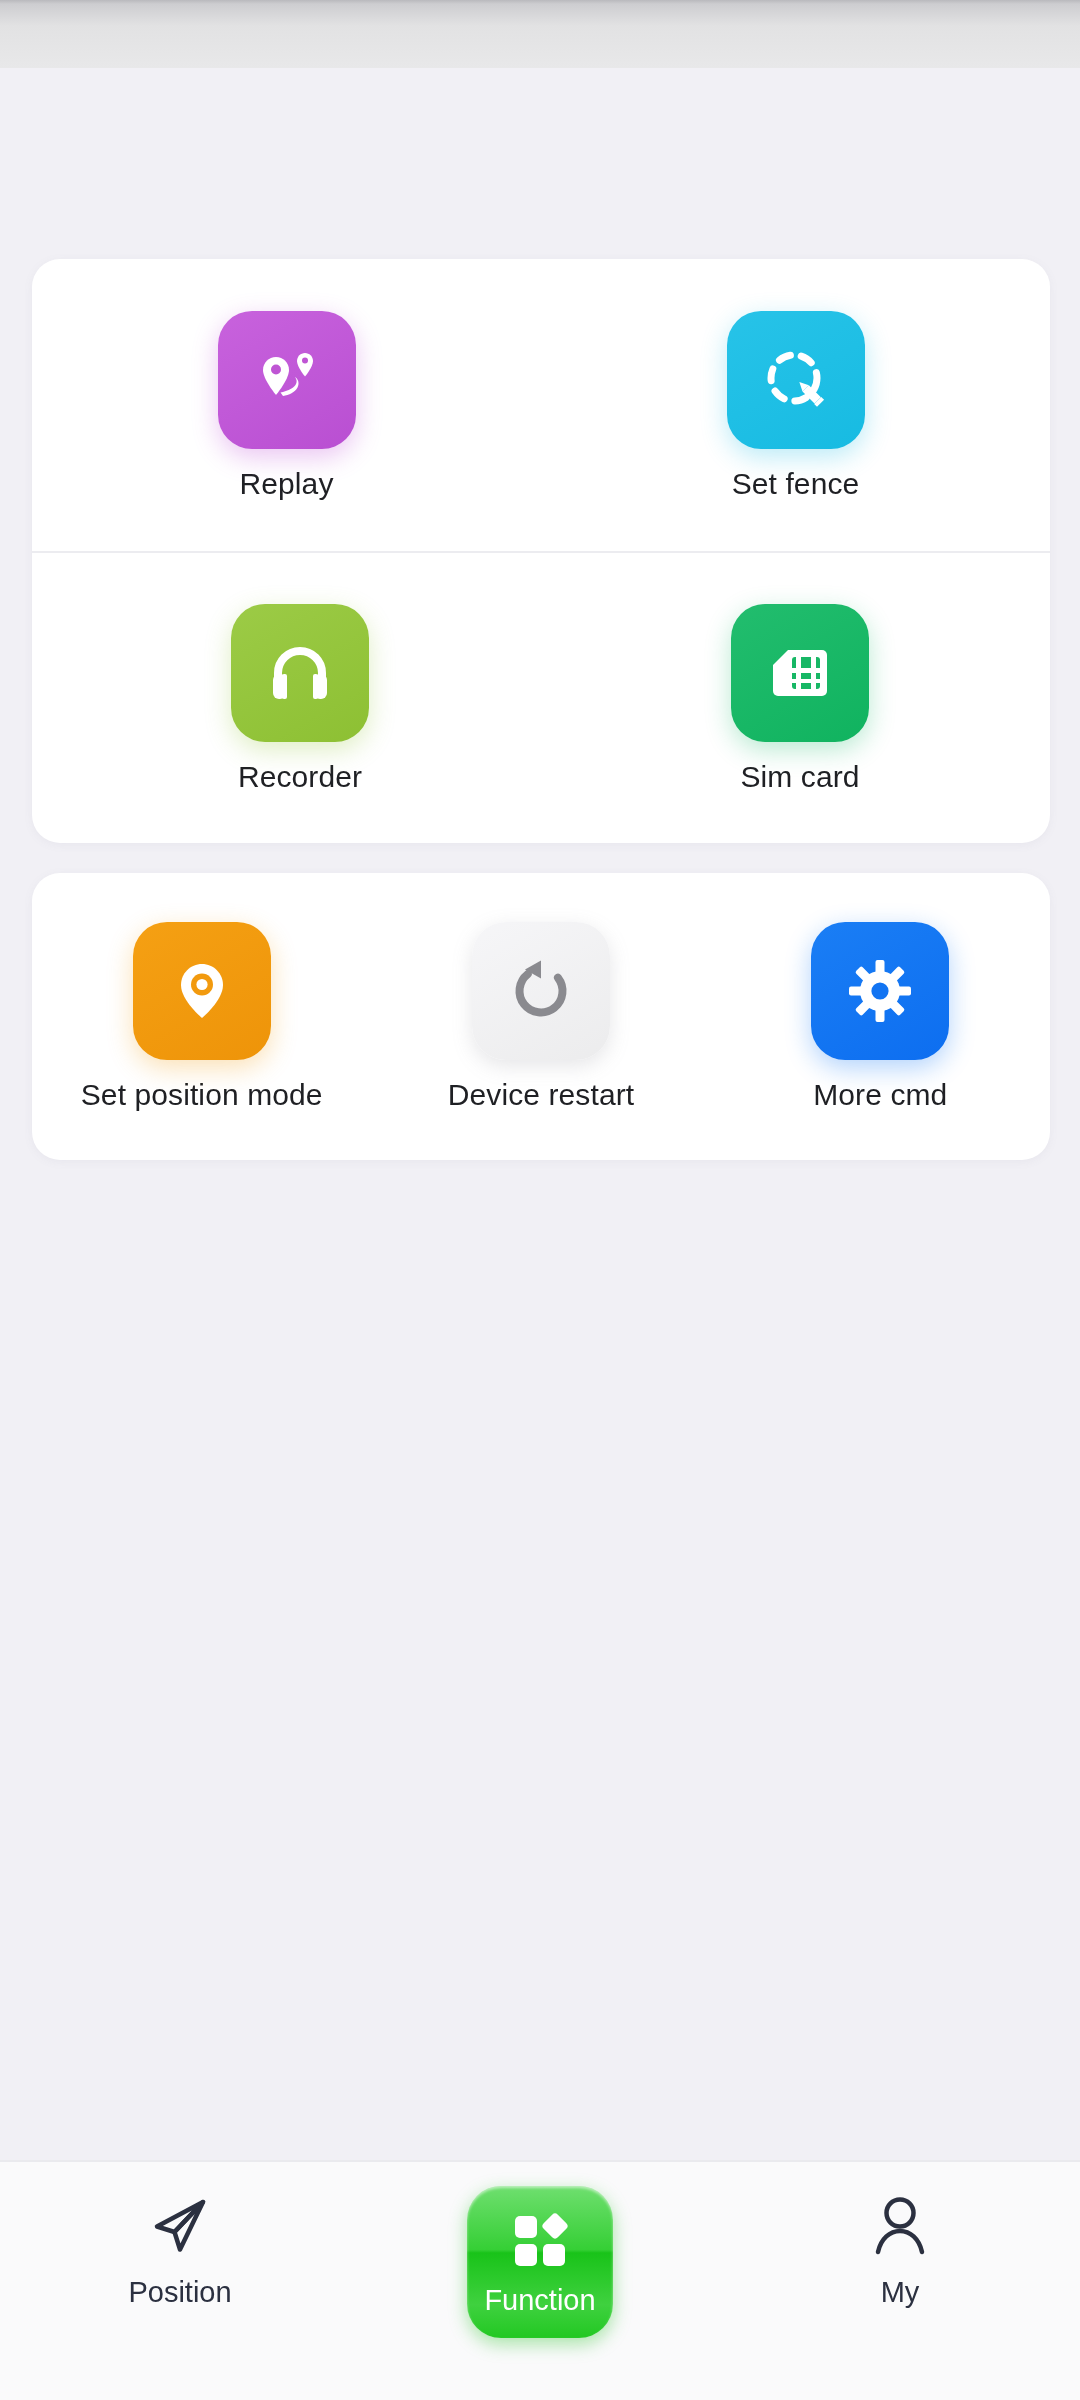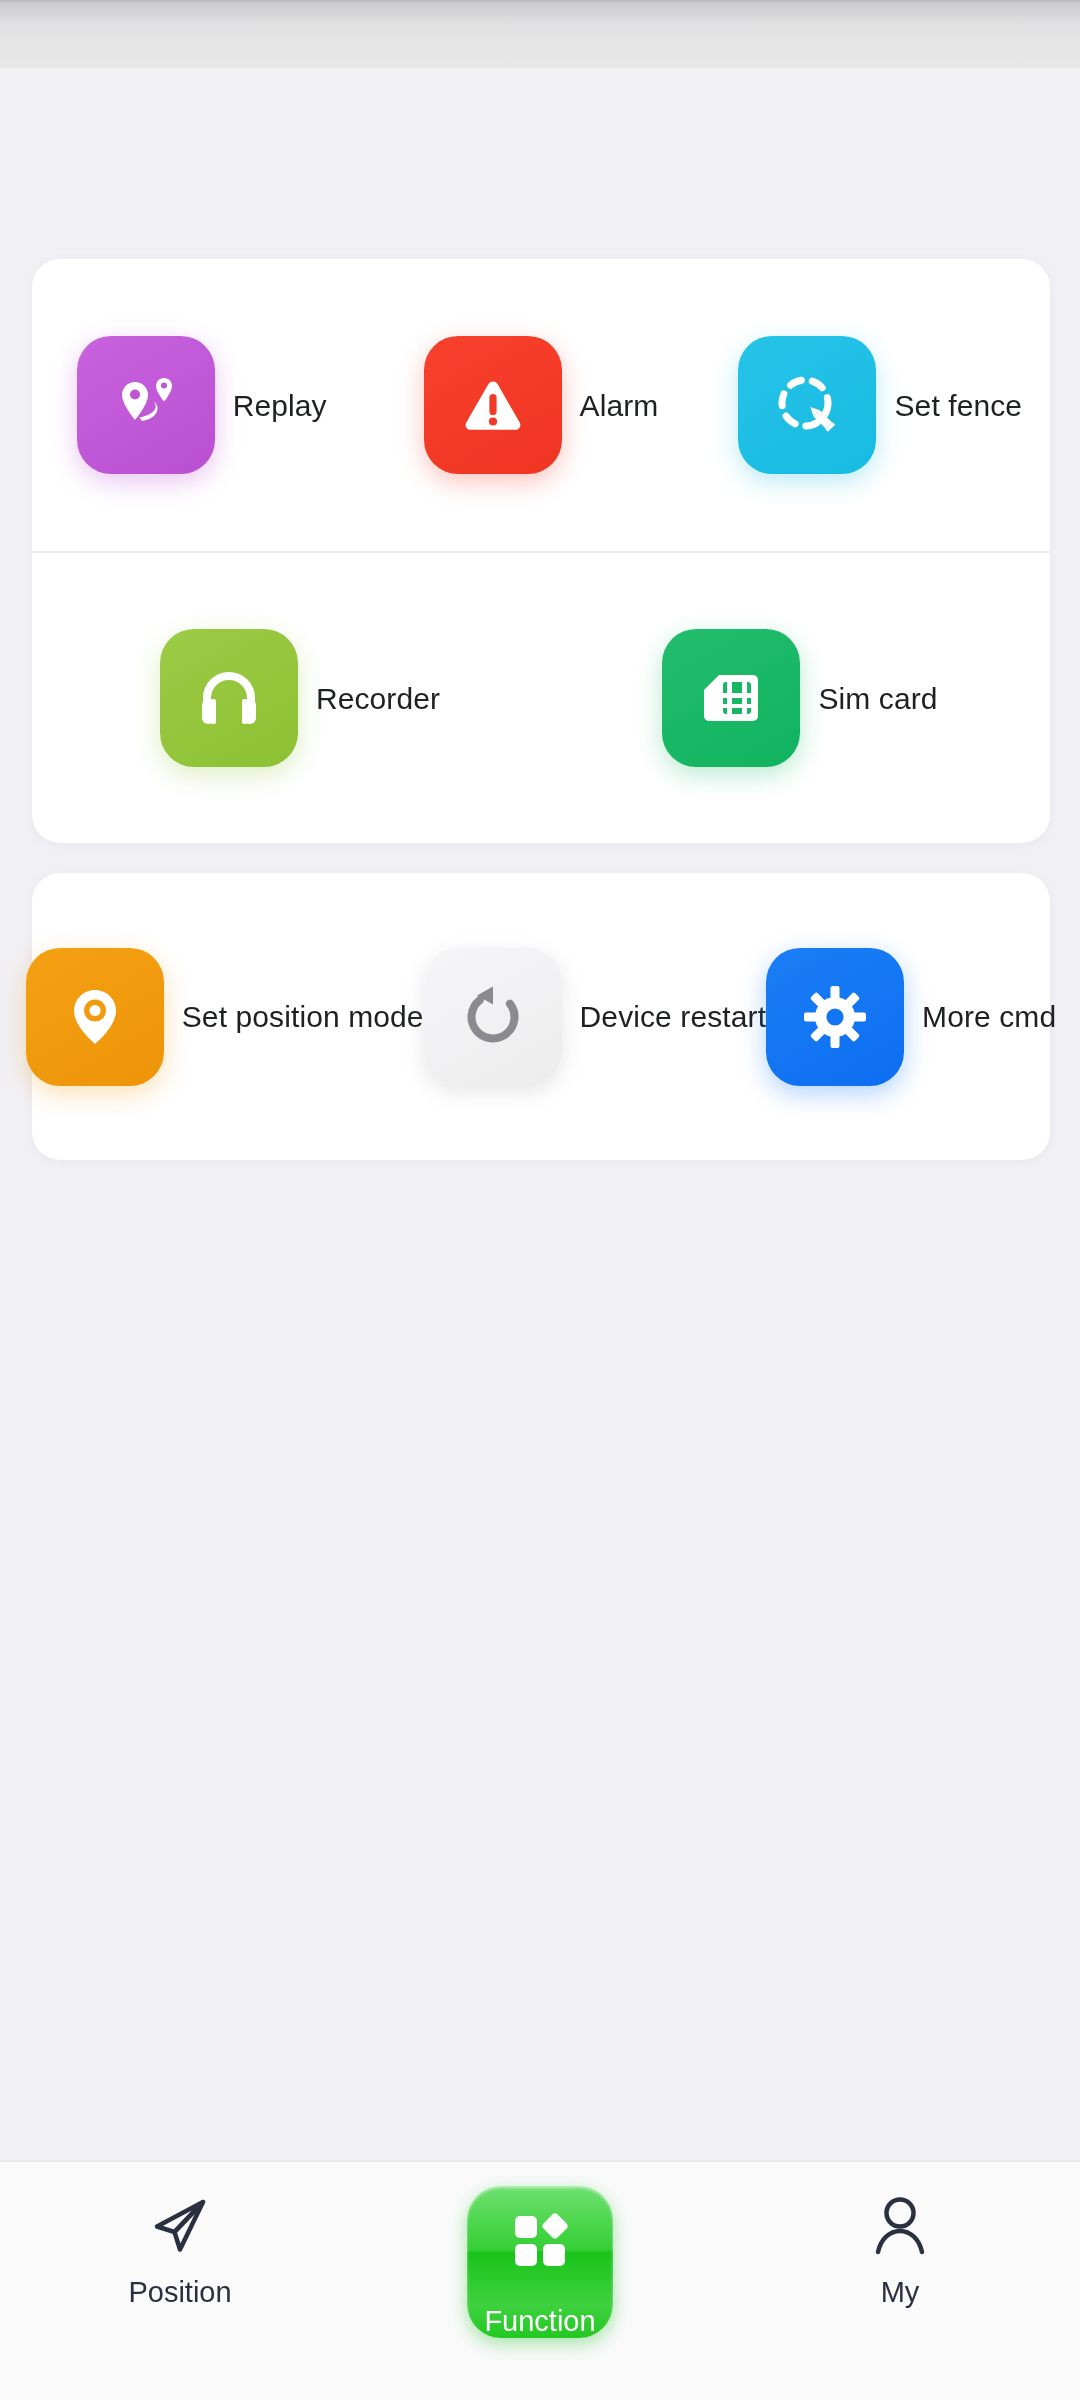--- a/index.html
+++ b/index.html
@@ -25,21 +25,21 @@
   }
   #card-main { top:259px; height:584px; }
   #card-second { top:873px; height:287px; }
 
   .row { display:flex; width:100%; }
   #row1 { height:292px; }
   #row2 { height:292px; border-top:2px solid #ececf0;padding-left:18px; }
   #row3 { height:287px;justify-content:center; }
 
   .cell {
-    flex:1 1 0; display:flex; flex-direction:row;
+    flex:1 1 0; display:flex; flex-direction:column;
     align-items:center; justify-content:center;
     gap:18px; cursor:pointer; user-select:none;
   }
 
   .tile {
     width:138px; height:138px; border-radius:34px;
     display:flex; align-items:center; justify-content:center;
     position:relative;
   }
   .tile svg { display:block; }
@@ -79,21 +79,21 @@
     align-items:center; justify-content:flex-start;
     padding-top:28px; gap:14px; cursor:pointer; user-select:none;
   }
   .nav-label { font-size:29px; color:#2b3040; }
 
   .fab {
     width:146px; height:152px; border-radius:34px;
     background:linear-gradient(to bottom,#6fdf6f 0%,#35cf35 42%,#19c319 44%,#3fd13f 78%,#22c822 100%);
     box-shadow:0 6px 18px rgba(40,195,40,0.40), inset 0 2px 3px rgba(255,255,255,0.55);
     display:flex; flex-direction:column; align-items:center;
-    justify-content:space-between; padding-top:24px; gap:8px;
+    justify-content:flex-start; padding-top:24px; gap:8px;
     margin-top:-4px;
   }
   .fab-label { font-size:29px; color:#ffffff; }
   .nav-icon { height:72px; display:flex; align-items:center; justify-content:center; }
 </style>
 </head>
 <body>
 
 <div id="app">
 
@@ -109,30 +109,20 @@
             <path d="M26 14c-7.2 0-13 5.8-13 13 0 9.5 13 25 13 25s13-15.5 13-25c0-7.2-5.8-13-13-13z" fill="#ffffff"></path>
             <circle cx="26" cy="26.5" r="5" fill="#bf55d4"></circle>
             <path d="M55 10c-4.4 0-8 3.6-8 8 0 5.9 8 15.5 8 15.5S63 23.9 63 18c0-4.4-3.6-8-8-8z" fill="#ffffff"></path>
             <circle cx="55" cy="17.6" r="3" fill="#bf55d4"></circle>
             <path d="M33 53c6-1 12-3.5 14.5-8.5 2.3-4.6.5-8.5-2.5-10.5 3.5 4.5 1 9-3.5 11.5-3.5 2-8 3.5-11 4z" fill="#ffffff"></path>
           </svg>
         </div>
         <div class="cell-label">Replay</div>
       </div>
 
-      <div class="cell">
-        <div class="tile red">
-          <svg width="72" height="72" viewBox="0 0 72 72">
-            <path d="M36 12.5c2.1 0 3.7 1.1 4.7 2.8l22 38.2c1.9 3.3-.4 7.3-4.2 7.3H13.5c-3.8 0-6.1-4-4.2-7.3l22-38.2c1-1.7 2.6-2.8 4.7-2.8z" fill="#ffffff"></path>
-            <rect x="32.4" y="25" width="7.2" height="21" rx="3.6" fill="#f23a27"></rect>
-            <circle cx="36" cy="52.5" r="4.1" fill="#f23a27"></circle>
-          </svg>
-        </div>
-        <div class="cell-label">Alarm</div>
-      </div>
 
       <div class="cell">
         <div class="tile cyan">
           <svg width="74" height="74" viewBox="0 0 74 74">
             <circle cx="35" cy="35" r="23" fill="none" stroke="#ffffff" stroke-width="7" stroke-linecap="round" stroke-dasharray="12 11"></circle>
             <g transform="rotate(45 52 50)">
               <path d="M45 46h17a0 0 0 0 1 0 0v9a0 0 0 0 1 0 0H45z" fill="#ffffff"></path>
               <path d="M45 46l-9 4.5 9 4.5z" fill="#ffffff"></path>
               <rect x="62" y="45.5" width="4" height="10" fill="#ffffff"></rect>
             </g>

